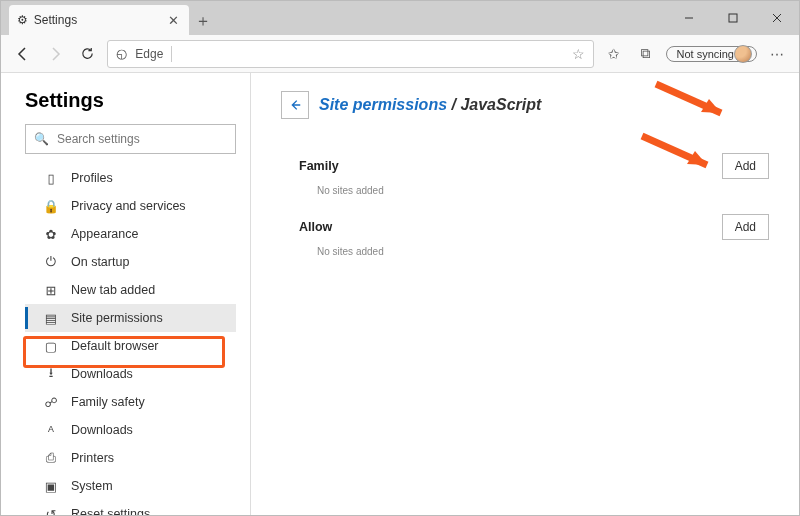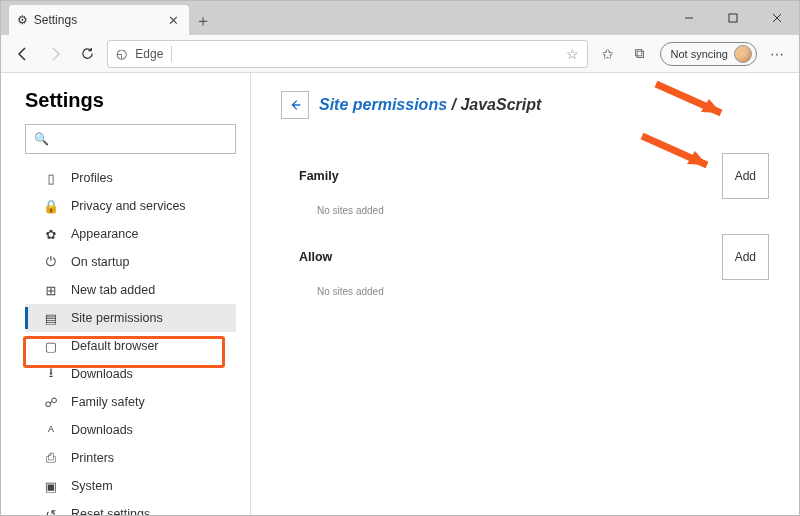--- a/index.html
+++ b/index.html
@@ -17,21 +17,21 @@
   
   .toolbar { height: 38px; background: #f9f9f9; border-bottom: 1px solid #ddd; display: flex; align-items: center; padding: 0 10px; gap: 8px; }
   .navbtn { width: 24px; height: 24px; display: flex; align-items: center; justify-content: center; color: #333; }
   .navbtn.disabled { color: #bbb; }
   .addressbar { flex: 1; height: 28px; border: 1px solid #ccc; border-radius: 3px; background: #fff; display: flex; align-items: center; padding: 0 8px; font-size: 12px; color: #555; gap: 8px; }
   .addressbar .edgeicon { font-size: 13px; color: #555; }
   .addressbar .divider { width: 1px; height: 16px; background: #ccc; }
   .addressbar .url { color: #888; }
   .addressbar .star { margin-left: auto; color: #888; font-size: 14px; }
   .tbicon { width: 24px; height: 24px; display: flex; align-items: center; justify-content: center; color: #555; font-size: 14px; }
-  .syncpill { border: 1px solid #888; border-radius: 12px; height: 24px; display: flex; align-items: center; padding: 0 4px 0 10px; font-size: 11px; gap: 6px; color: #333; }
+  .syncpill { border: 1px solid #888; border-radius: 12px; height: 16px; display: flex; align-items: center; padding: 0 4px 0 10px; font-size: 11px; color: #333; }
   .avatar { width: 18px; height: 18px; border-radius: 50%; background: radial-gradient(circle at 30% 30%, #f0c090 40%, #c08050 100%); border: 1px solid #999; }
 
   
   .content { display: flex; height: calc(100% - 72px); background: #fff; }
   .sidebar { width: 250px; padding: 16px 14px 0 24px; border-right: 1px solid #ddd; overflow: hidden; }
   .sidebar h1 { font-size: 20px; font-weight: 600; margin-bottom: 12px; }
   .searchbox { display: flex; align-items: center; border: 1px solid #bbb; height: 30px; padding: 0 8px; gap: 8px; font-size: 12px; color: #888; margin-bottom: 10px; }
   .searchbox input { border: none; outline: none; flex: 1; font-size: 12px; }
   .navlist { list-style: none; }
   .navitem { display: flex; align-items: center; height: 28px; padding: 0 6px 0 18px; font-size: 12.5px; color: #333; gap: 12px; position: relative; }
@@ -46,21 +46,21 @@
   .backbtn { width: 28px; height: 28px; border: 1px solid #bbb; display: flex; align-items: center; justify-content: center; color: #1a6fc4; font-size: 15px; }
   .crumbtxt { font-size: 16px; font-weight: 600; }
   .crumbtxt .link { color: #1a6fc4; }
   .crumbtxt .sep, .crumbtxt .leaf { color: #333; }
   .row { display: flex; align-items: center; margin-left: 18px; margin-bottom: 4px; }
   .rowlabel { font-size: 12.5px; font-weight: 600; color: #222; }
   .rowspacer { flex: 1; }
   .toggle { width: 34px; height: 16px; border-radius: 10px; background: #0a6dd8; position: relative; }
   .toggle::after { content: ""; position: absolute; right: 2px; top: 2px; width: 12px; height: 12px; background: #fff; border-radius: 50%; }
   .subempty { font-size: 10px; color: #888; margin: 6px 0 18px 36px; }
-  .addbtn { border: 1px solid #bbb; background: #fff; font-size: 12px; padding: 15px 12px; color: #333; }
+  .addbtn { border: 1px solid #bbb; background: #fff; font-size: 12px; padding: 5px 12px; color: #333; }
   .section { margin-bottom: 2px; }
 
   
   .arrow { position: absolute; width: 80px; height: 40px; pointer-events: none; }
 </style>
 </head>
 <body>
 
 <div class="titlebar">
   <div class="tab">
@@ -119,20 +119,21 @@
     <span class="avatar"></span>
   </div>
   <div class="tbicon">⋯</div>
 </div>
 
 <div class="content">
   <div class="sidebar">
     <h1>Settings</h1>
     <div class="searchbox">
       <span>🔍</span>
+      <input type="text" placeholder="Search settings" style="">
     </div>
     <ul class="navlist">
       <li class="navitem">
           <span class="icon">▯</span>
           <span>Profiles</span>
         </li>
       <li class="navitem">
           <span class="icon">🔒</span>
           <span>Privacy and services</span>
         </li>

